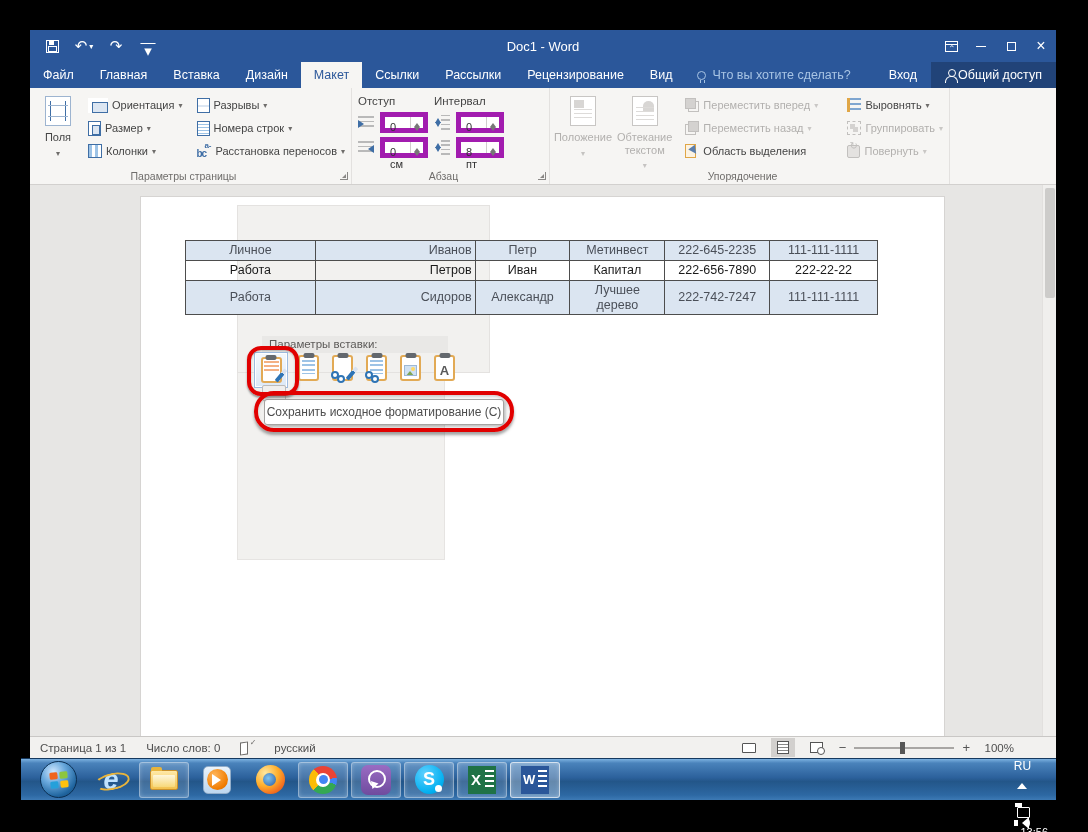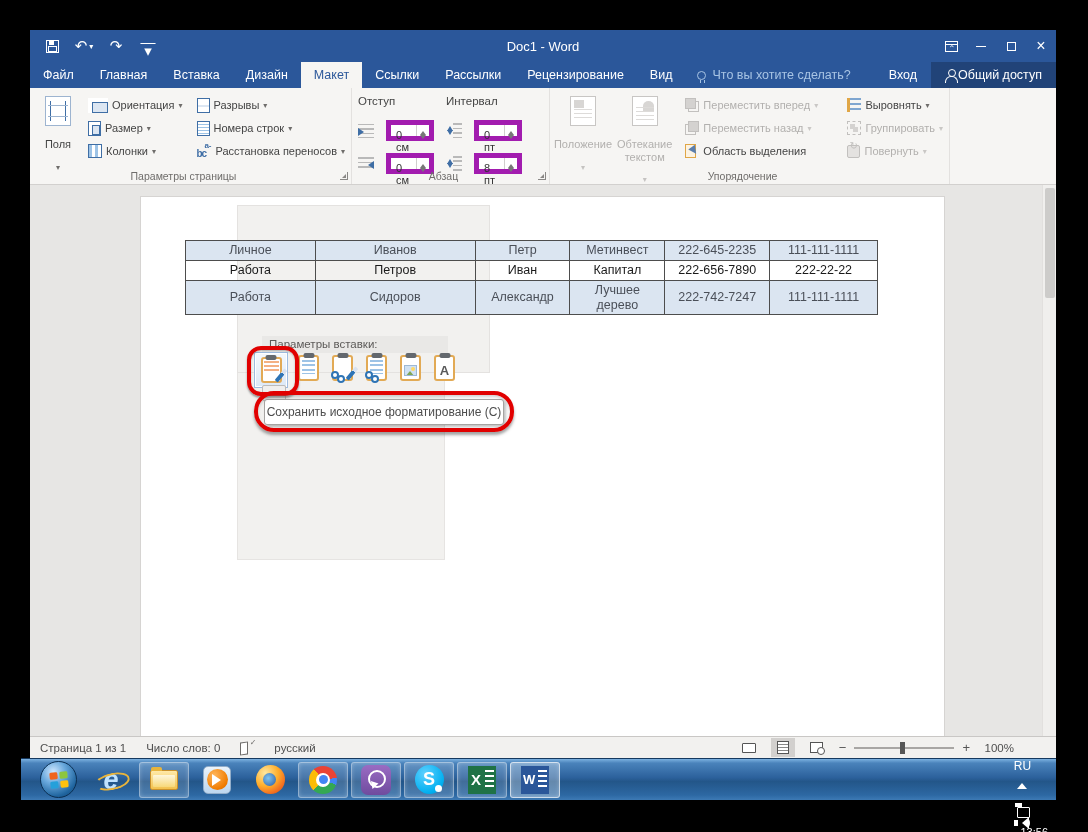--- a/index.html
+++ b/index.html
@@ -39,21 +39,21 @@
   .person { width:13px; height:13px; position:relative; }
   .person:before { content:""; position:absolute; left:3px; top:0; width:6px; height:6px; border-radius:50%; border:1.5px solid #fff; }
   .person:after { content:""; position:absolute; left:0; top:7px; width:11px; height:6px; border:1.5px solid #fff; border-bottom:none; border-radius:6px 6px 0 0; }
 
   
   .ribbon { position:absolute; left:0; top:58px; width:100%; height:97px; background:#f6f5f3; border-bottom:1px solid #d2d0ce; display:flex; }
   .grp { position:relative; height:100%; border-right:1px solid #e3e1df; padding:5px 6px 18px 6px; display:flex; align-items:flex-start; }
   .grp-title { position:absolute; bottom:2px; left:0; right:14px; text-align:center; font-size:10.5px; color:#6f6d6b; white-space:nowrap; }
   .launcher { position:absolute; right:3px; bottom:4px; width:8px; height:8px; border-right:1px solid #8a8886; border-bottom:1px solid #8a8886; }
   .launcher:before { content:""; position:absolute; right:1px; bottom:1px; width:0; height:0; border-left:4px solid transparent; border-bottom:4px solid #8a8886; }
-  .bigbtn { display:flex; flex-direction:column; align-items:center; justify-content:flex-start; gap:12px; width:50px; padding-top:3px; font-size:11px; color:#444; text-align:center; line-height:1.15; }
+  .bigbtn { display:flex; flex-direction:column; align-items:center; justify-content:flex-start; gap:5px; width:50px; padding-top:3px; font-size:11px; color:#444; text-align:center; line-height:1.15; }
   .bigbtn .car { font-size:8px; color:#6f6d6b; }
   .bigbtn.dis { color:#b2b0ae; }
   .bigbtn.dis .car { color:#c5c3c1; }
   .smcol { display:flex; flex-direction:column; gap:3px; padding-top:2px; }
   .smbtn { display:flex; align-items:center; gap:4px; height:20px; font-size:11px; color:#444; white-space:nowrap; }
   .smbtn .car { font-size:8px; color:#6f6d6b; }
   .smbtn.dis { color:#b2b0ae; }
   .smbtn.dis .car { color:#c9c7c5; }
   
   .ic { flex:none; position:relative; display:inline-block; }
@@ -88,42 +88,42 @@
   .selpane-ic { width:14px; height:14px; }
   .selpane-ic:before { content:""; position:absolute; left:0; top:0; width:9px; height:12px; border:1px solid #e0a646; background:#fdf3e1; }
   .selpane-ic:after { content:""; position:absolute; right:0; bottom:0; width:0; height:0; border:4px solid transparent; border-top:8px solid #5b7fae; transform:rotate(-35deg); }
   .align-ic { width:14px; height:14px; border-left:3px solid #e0a646; background:repeating-linear-gradient(#7fa6d0 0 2px,transparent 2px 5px); }
   .group-ic { width:14px; height:14px; border:1px dashed #c2c0be; }
   .group-ic:before { content:""; position:absolute; left:2px; top:2px; width:5px; height:5px; background:#d4d2d0; }
   .group-ic:after { content:""; position:absolute; right:2px; bottom:2px; width:5px; height:5px; background:#d4d2d0; }
   .rotate-ic { width:13px; height:13px; border:1px solid #c2c0be; background:#e4e2e0; border-radius:2px; }
   .rotate-ic:after { content:"↻"; position:absolute; left:1px; top:-6px; color:#c2c0be; font-size:10px; }
   
-  .spingrid { display:grid; grid-template-columns:auto auto auto auto; grid-column-gap:6px; grid-row-gap:4px; align-items:center; padding-top:2px;gap:12px; }
+  .spingrid { display:grid; grid-template-columns:auto auto auto auto; grid-column-gap:6px; grid-row-gap:4px; align-items:center; padding-top:2px; }
   .collab { font-size:11.5px; color:#444; padding-bottom:1px; }
   .spin { width:48px; height:21px; border:5px solid #a21caf; background:#fff; display:flex; }
   .spin .val { flex:1; font-size:11px; color:#333; padding:4px 0 0 5px; }
   .spin .arrows { width:13px; border-left:1px solid #d0cecd; display:flex; flex-direction:column; }
   .spin .arrows i { flex:1; position:relative; }
   .spin .arrows i:first-child:after { content:""; position:absolute; left:3px; top:3px; border:3px solid transparent; border-bottom:4px solid #777; }
   .spin .arrows i:last-child:after { content:""; position:absolute; left:3px; top:4px; border:3px solid transparent; border-top:4px solid #777; }
 
   
   .docarea { position:absolute; left:0; top:155px; width:100%; height:551px; background:#e7e6e4; overflow:hidden; }
   .page { position:absolute; left:110px; top:11px; width:805px; height:540px; background:#fff; border:1px solid #d6d4d2; border-bottom:none; }
   .vscroll { position:absolute; right:0; top:0; width:14px; height:100%; background:#f0efed; border-left:1px solid #e2e0de; }
   .vscroll .thumb { position:absolute; left:2px; top:3px; width:10px; height:110px; background:#cdccca; border-radius:2px; }
   .gal-panel-a { position:absolute; left:207px; top:20px; width:253px; height:168px; background:#f2f1ef; border:1px solid #e4e2e0; }
   .gal-panel-b { position:absolute; left:207px; top:188px; width:208px; height:187px; background:#f2f1ef; border:1px solid #e6e4e2; border-top:none; }
   
   .dtable { position:absolute; left:155px; top:55px; width:693px; border-top:1px solid #4d4d4d; border-left:1px solid #4d4d4d; }
   .trow { display:flex; }
   .trow .tcell { border-right:1px solid #4d4d4d; border-bottom:1px solid #4d4d4d; display:flex; align-items:center; justify-content:center; text-align:center; font-size:12.5px; color:#1a1a1a; line-height:1.15; padding:2px 3px; }
   .trow.shade .tcell { background:#dbe5f1; color:#4a4f58; }
-  .trow .c0{width:130px;} .trow .c1{width:160px;} .trow .c2{width:95px;} .trow .c3{width:95px;} .trow .c4{width:105px;} .trow .c5{width:108px;}
+  .trow .c0{width:130px;} .trow .c1{width:160px;justify-content:flex-end;} .trow .c2{width:95px;} .trow .c3{width:95px;} .trow .c4{width:105px;} .trow .c5{width:108px;}
   .r12 .tcell{ height:20px; } .r3 .tcell{ height:34px; }
   
   .gal-header { position:absolute; left:232px; top:151px; width:186px; height:17px; background:#e9e8e6; font-size:11.5px; color:#5c5a58; padding:2px 0 0 7px; }
   .gal-icons { position:absolute; left:224px; top:167px; display:flex; align-items:flex-start; gap:7px; }
   .opt { width:27px; height:32px; display:flex; align-items:center; justify-content:center; }
   .opt.selected { width:34px; height:36px; background:linear-gradient(#f4f8fd,#dce9f7); border:1px solid #9ebce0; box-shadow:inset 0 0 0 1px #fff; }
   .clip { width:21px; height:26px; background:#fff; border:2px solid #e2aa55; border-radius:3px; position:relative; }
   .clip:before { content:""; position:absolute; top:-4px; left:50%; transform:translateX(-50%); width:11px; height:5px; background:#63686e; border-radius:2px; z-index:2; }
   .v-brush .pane { position:absolute; left:1px; top:2px; right:1px; height:10px; background:repeating-linear-gradient(#f4b183 0 2px,#fff 2px 4px); }
   .brush { position:absolute; right:-3px; bottom:-2px; width:4px; height:15px; background:linear-gradient(#d8e2f0 0 5px,#2e74b5 5px); transform:rotate(40deg); border-radius:1px; z-index:3; }

